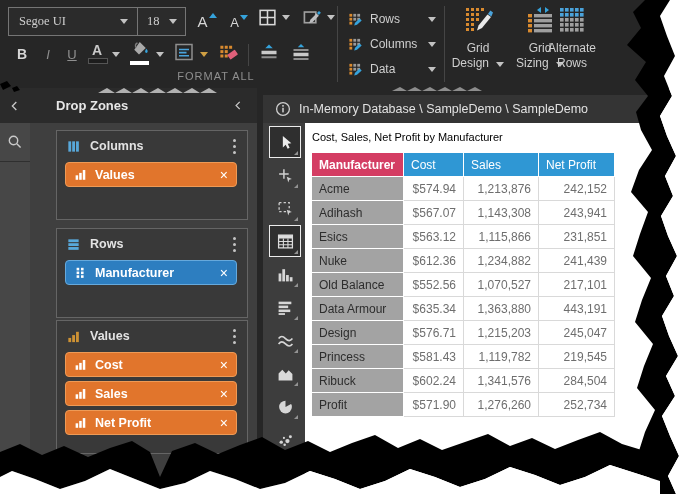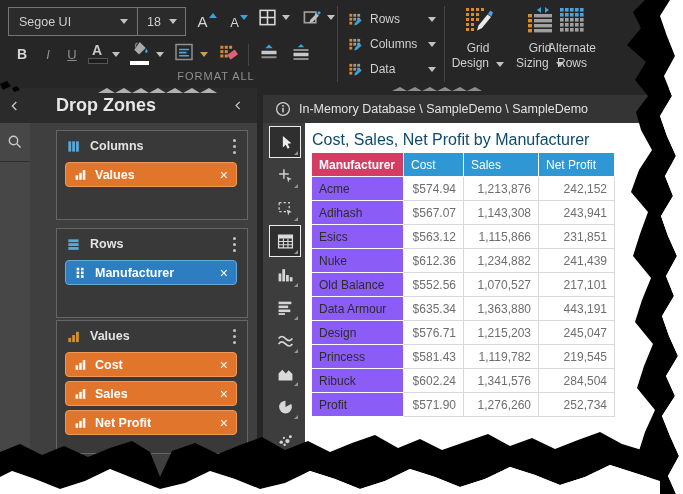--- a/index.html
+++ b/index.html
@@ -2,21 +2,21 @@
 <html><head>
 <meta charset="utf-8">
 <style>
   html,body{margin:0;padding:0;background:#fff;}
   .stage{position:relative;width:683px;height:494px;overflow:hidden;background:#fff;
          font-family:"Liberation Sans",sans-serif;-webkit-font-smoothing:antialiased;}
   .abs{position:absolute;}
   
   .ribbon{left:0;top:0;width:683px;height:88px;background:#262626;color:#cfcfcf;}
   .fontbox{left:8px;top:7px;width:176px;height:27px;border:1px solid #757575;display:flex;align-items:center;background:#2b2b2b;}
-  .fontbox .seg{display:flex;align-items:center;height:100%;}
+  .fontbox .seg{display:flex;align-items:center;height:100%;font-family:Liberation Serif, serif;}
   .fontbox .divider{width:1px;height:100%;background:#757575;}
   .rbtn{display:flex;align-items:center;justify-content:center;color:#d6d6d6;}
   .dd{width:0;height:0;border-left:4px solid transparent;border-right:4px solid transparent;border-top:5px solid #c2c2c2;}
   .dd.blue{border-top-color:#35a3dc;}
   .dd.orn{border-top-color:#cf9f43;}
   .du{width:0;height:0;border-left:4px solid transparent;border-right:4px solid transparent;border-bottom:5px solid #35a3dc;}
   .glabel{color:#8f8f8f;font-size:11px;letter-spacing:1px;text-align:center;}
   .vsep{width:1px;background:#454545;}
   .smallbtn{display:flex;align-items:center;height:24px;color:#cfcfcf;font-size:12px;gap:7px;}
   .bigbtn{position:absolute;width:58px;text-align:center;color:#cfcfcf;font-size:12px;line-height:15px;}
@@ -36,26 +36,26 @@
   .pill.blue{background:#2D7EC0;border:1px solid #66a9dc;}
   .pill .plabel{color:#fff;font-size:12.5px;font-weight:bold;flex:1;}
   .pill .px{color:#fff;font-size:14px;line-height:14px;}
   
   .strip{background:#3d3d3d;}
   .tool{position:absolute;left:270px;width:30px;height:30px;display:flex;align-items:center;justify-content:center;}
   .tool.sel{border:1px solid #ececec;background:#2f2f2f;margin-left:-1px;margin-top:-1px;}
   .tool::after{content:"";position:absolute;right:2px;bottom:2px;border-left:4px solid transparent;border-bottom:4px solid #939393;}
   
   .canvas{background:#ffffff;}
-  .grid-title{color:#0c4a6e;font-size:16px;}
+  .grid-title{color:#000000;font-size:11px;}
   table.grid{border-collapse:collapse;table-layout:fixed;font-size:12px;}
   table.grid th,table.grid td{height:23px;padding:0 7px;overflow:hidden;white-space:nowrap;}
   th.hdim{background:#D43D63;color:#fff;font-weight:bold;text-align:left;border:1px solid #fff;height:25px;}
   th.hblue{background:#2F97D4;color:#fff;font-weight:normal;text-align:left;border:1px solid #fff;height:25px;}
-  td.dim{background:#8b5cf6;color:#2d2d2d;text-align:left;border:1px solid #fff;}
+  td.dim{background:#a3a3a3;color:#2d2d2d;text-align:left;border:1px solid #fff;}
   td.num{background:#fff;color:#6e6e6e;text-align:right;border:1px solid #d9d9d9;}
   .overlay{position:absolute;left:0;top:0;pointer-events:none;z-index:50;}
 </style>
 </head>
 <body>
 
 <div class="stage">
 
   <div class="abs ribbon">
 
@@ -323,21 +323,21 @@
     </div>
   </div>
 
   <div class="abs band" style="left:0;top:88px;width:30px;height:35px;border-right:1px solid #232323;display:flex;align-items:center;justify-content:center;">
     <svg width="14" height="14" viewBox="0 0 16 16">
       <path d="M9.5 3.5 L5 8 L9.5 12.5" fill="none" stroke="#c9c9c9" stroke-width="1.5"></path>
     </svg>
   </div>
 
   <div class="abs band" style="left:30px;top:88px;width:227px;height:35px;display:flex;align-items:center;">
-    <span style="padding-left:26px;font-size:18px;font-weight:bold;flex:1;">Drop Zones</span>
+    <span style="padding-left:26px;font-size:13px;font-weight:bold;flex:1;">Drop Zones</span>
     <svg width="13" height="13" viewBox="0 0 16 16" style="margin-right:12px;">
       <path d="M9.5 3.5 L5 8 L9.5 12.5" fill="none" stroke="#c9c9c9" stroke-width="1.5"></path>
     </svg>
   </div>
 
   <div class="abs" style="left:257px;top:88px;width:6px;height:406px;background:#262626;"></div>
 
   <div class="abs" style="left:263px;top:88px;width:387px;height:7px;background:#262626;"></div>
   <div class="abs bc-bar" style="left:263px;top:95px;width:387px;height:28px;">
     <svg width="16" height="16" viewBox="0 0 16 16" style="margin:0 8px 0 12px;">

